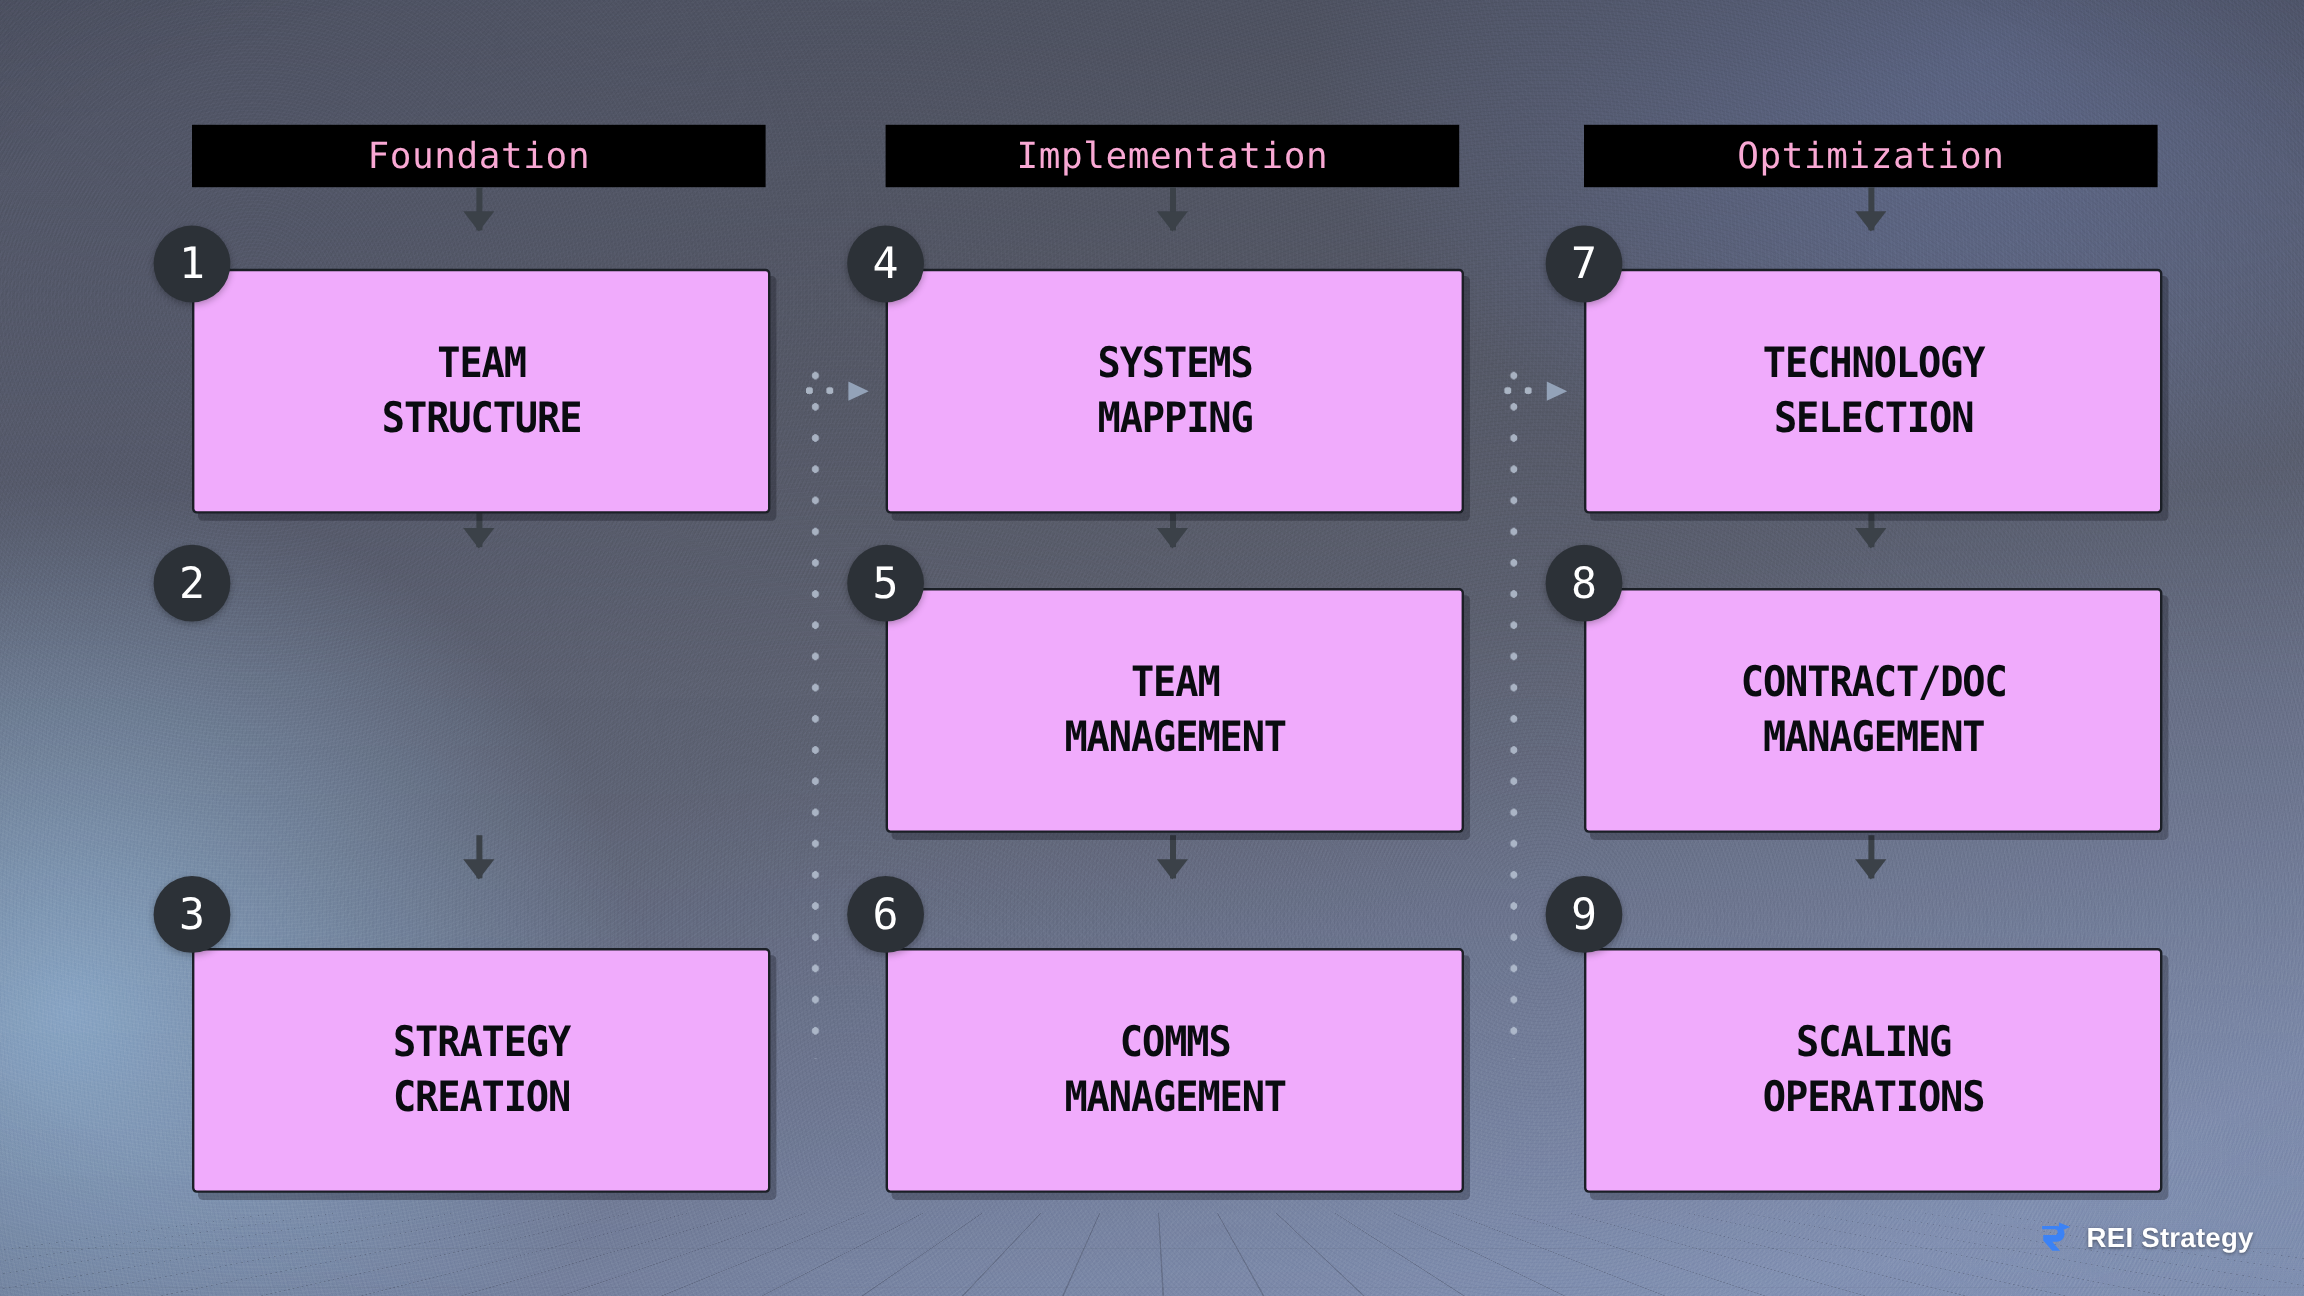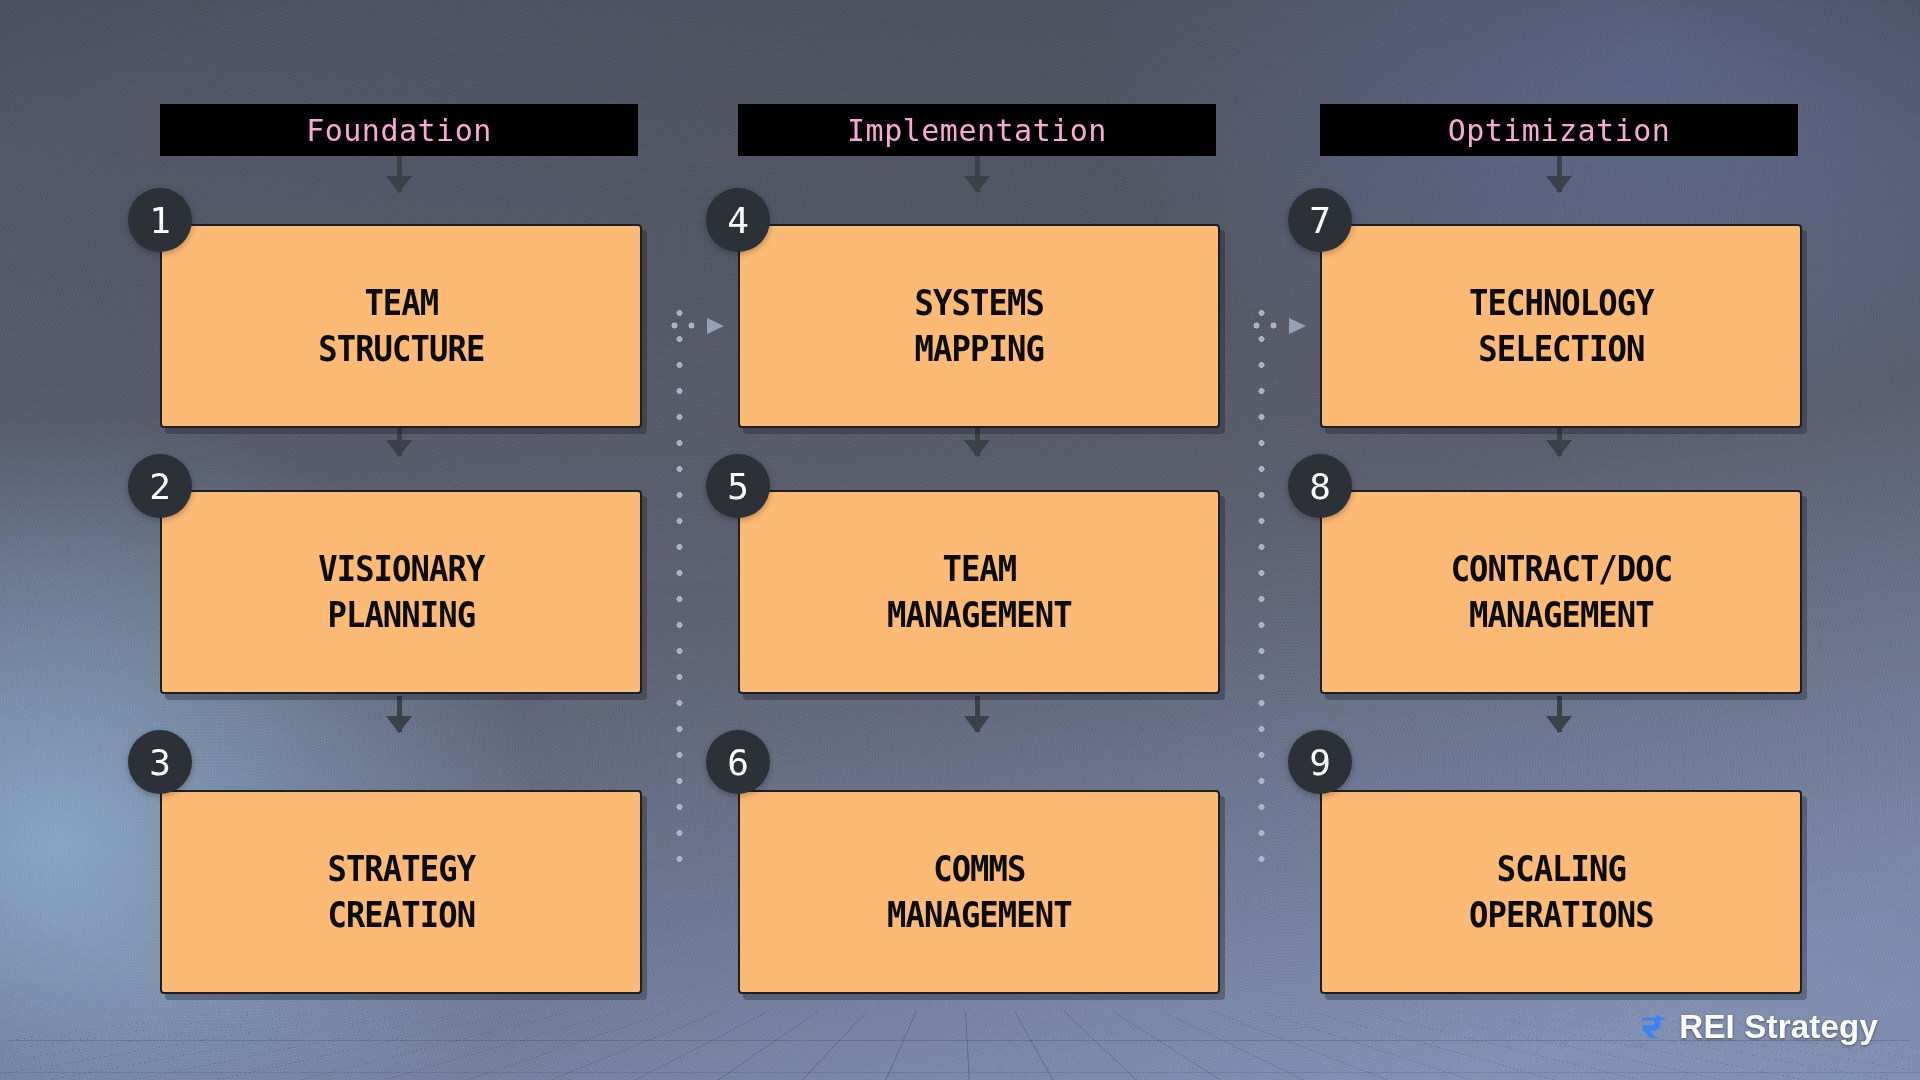--- a/index.html
+++ b/index.html
@@ -70,21 +70,21 @@
     border-left:13px solid transparent;border-right:13px solid transparent;
     border-top:17px solid #3b4148;
   }
   .v-arrow.a0{top:156px;height:36px;}
   .v-arrow.a1{top:420px;height:36px;}
   .v-arrow.a2{top:696px;height:36px;}
 
   
   .node{
     position:absolute;left:0;width:478px;height:200px;
-    background:#fdba74;border:2px solid #1b1f26;border-radius:4px;
+    background:#f0abfc;border:2px solid #1b1f26;border-radius:4px;
     box-shadow:5px 6px 0 rgba(15,18,26,.30);
     display:flex;align-items:center;justify-content:center;
     text-align:center;
   }
   .node[data-row="0"]{top:224px;}
   .node[data-row="1"]{top:490px;}
   .node[data-row="2"]{top:766px;margin-top:24px;}
 
   .node .label{
     font-family:"DejaVu Sans Mono", monospace;
@@ -130,21 +130,21 @@
   }
 
   
   #logo{
     position:absolute;right:42px;bottom:34px;
     display:flex;align-items:center;gap:11px;
   }
   #logo .mark{width:30px;height:30px;flex:0 0 auto;}
   #logo .wordmark{
     font-family:"Liberation Sans", sans-serif;
-    font-weight:bold;font-size:33px;color:#fff;letter-spacing:.2px;
+    font-weight:bold;font-size:23px;color:#fff;letter-spacing:.2px;
     text-shadow:0 1px 3px rgba(0,0,0,.45);
   }
 </style>
 </head>
 <body>
 
 <div id="bg-base"></div>
 <div id="bg-grid"></div>
 <div id="bg-veil"></div>
 <div id="bg-noise"></div>
@@ -167,24 +167,20 @@
       <div class="shaft"></div>
         <div class="head"></div>
       </div>
 
     <div class="node" data-row="0">
       <div class="label">TEAM
 STRUCTURE</div>
     </div>
     <div class="badge" data-row="0">1</div>
 
-    <div class="node" data-row="1">
-      <div class="label">VISIONARY
-PLANNING</div>
-    </div>
     <div class="badge" data-row="1">2</div>
 
     <div class="node" data-row="2">
       <div class="label">STRATEGY
 CREATION</div>
     </div>
     <div class="badge" data-row="2">3</div>
   </div>
 
   <div class="col" data-col="1">

